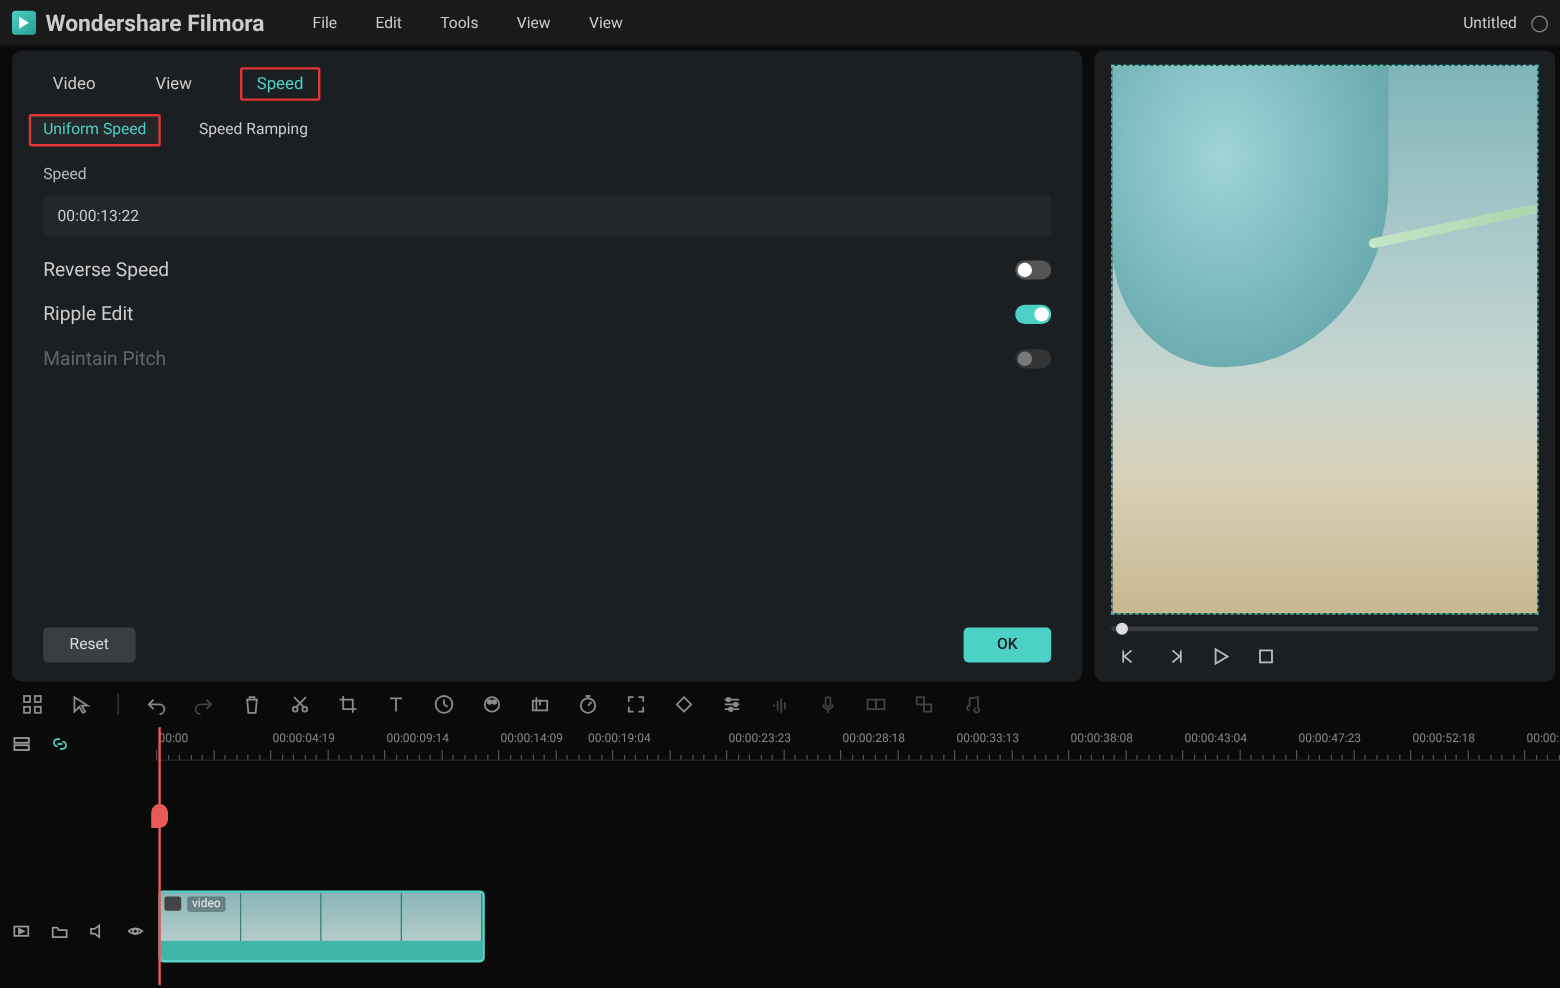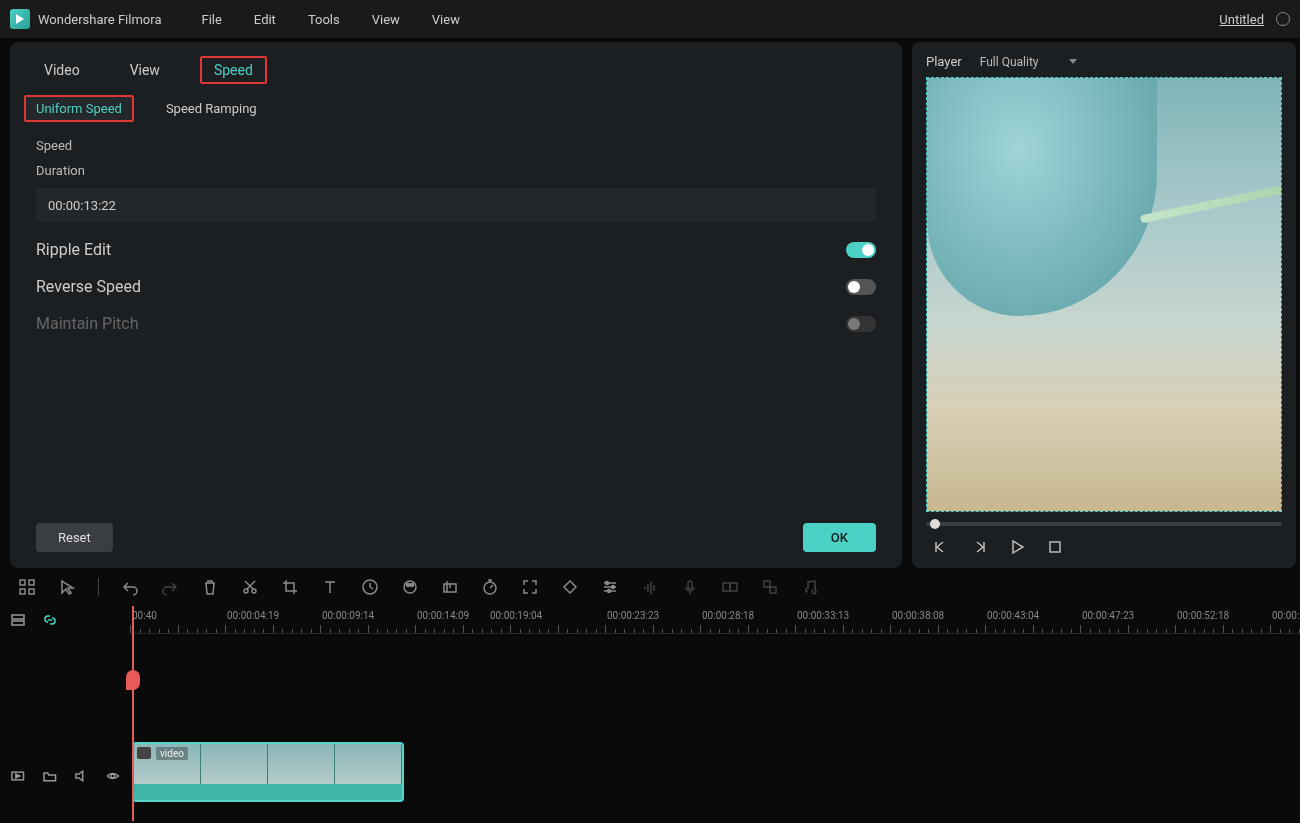--- a/index.html
+++ b/index.html
@@ -1,23 +1,23 @@
 <!DOCTYPE html>
 <html><head>
 <meta charset="utf-8">
 <style>
 * { margin: 0; padding: 0; box-sizing: border-box; font-family: -apple-system, BlinkMacSystemFont, "Segoe UI", Roboto, Arial, sans-serif; }
 body { background: #0a0a0a; color: #ccc; overflow: hidden; width: 1300px; height: 823px; }
 .titlebar { display: flex; align-items: center; height: 38px; background: #1a1a1a; padding: 0 10px; font-size: 13px; }
 .logo { width: 20px; height: 20px; background: linear-gradient(135deg, #4bd1c6, #2a9e95); border-radius: 3px; display: flex; align-items: center; justify-content: center; margin-right: 8px; }
 .logo svg { width: 14px; height: 14px; }
-.app-name { color: #ccc; margin-right: 40px; font-size: 13px; }
+.app-name { color: #ccc; margin-right: 40px; font-size: 19px; font-weight: bold; }
 .menu { display: flex; gap: 32px; }
 .menu-item { color: #ccc; cursor: pointer; font-size: 13px; }
-.titlebar-right { margin-left: auto; display: flex; align-items: flex-start; gap: 12px; text-decoration: underline; }
+.titlebar-right { margin-left: auto; display: flex; align-items: flex-end; gap: 12px; }
 .sync-icon { width: 14px; height: 14px; border: 1.5px solid #888; border-radius: 50%; position: relative; }
 .main-area { display: flex; height: 530px; gap: 10px; padding: 4px 4px 0 10px; }
 .settings-panel { width: 892px; background: #1c1f22; border-radius: 8px; display: flex; flex-direction: column; }
 .top-tabs { display: flex; gap: 30px; padding: 14px 24px 0; border-bottom: 1px solid transparent; }
 .top-tab { color: #ccc; font-size: 14px; padding: 6px 10px; cursor: pointer; }
 .top-tab.highlighted { color: #4bd1c6; border: 2.5px solid #e03636; border-radius: 2px; padding: 4px 12px; }
 .sub-tabs { display: flex; gap: 20px; padding: 10px 14px 6px; }
 .sub-tab { color: #ccc; font-size: 13px; padding: 6px 12px; cursor: pointer; }
 .sub-tab.active { color: #4bd1c6; background: #24282b; border: 2.5px solid #e03636; border-radius: 2px; padding: 4px 10px; }
 .settings-body { padding: 10px 26px 10px; flex: 1; }
@@ -110,55 +110,47 @@
       <div class="top-tab">Video</div>
       <div class="top-tab">View</div>
       <div class="top-tab highlighted">Speed</div>
     </div>
     <div class="sub-tabs">
       <div class="sub-tab active">Uniform Speed</div>
       <div class="sub-tab">Speed Ramping</div>
     </div>
     <div class="settings-body">
       <div class="field-label">Speed</div>
-      <div class="field-label">Duration</div>
       <div class="duration-box">00:00:13:22</div>
       <div class="toggle-row">
-        <div>Ripple Edit</div>
-        <div class="toggle on">
+        <div>Reverse Speed</div>
+        <div class="toggle off">
             <div class="toggle-knob"></div>
           </div>
       </div>
       <div class="toggle-row">
-        <div>Reverse Speed</div>
-        <div class="toggle off">
+        <div>Ripple Edit</div>
+        <div class="toggle on">
             <div class="toggle-knob"></div>
           </div>
       </div>
       <div class="toggle-row disabled">
         <div>Maintain Pitch</div>
         <div class="toggle off">
             <div class="toggle-knob"></div>
           </div>
       </div>
     </div>
     <div class="footer-btns">
       <button class="btn btn-reset">Reset</button>
       <button class="btn btn-ok">OK</button>
     </div>
   </div>
 
   <div class="player-panel">
-    <div class="player-header">
-      <div class="player-title">Player</div>
-      <div class="quality-drop">
-        <span>Full Quality</span>
-        <div class="chevron"></div>
-      </div>
-    </div>
     <div class="preview">
       <div class="preview-img"></div>
       <div class="preview-glove"></div>
       <div class="preview-pipette"></div>
     </div>
     <div class="scrub-bar">
       <div class="scrub-thumb"></div>
     </div>
     <div class="play-ctrls">
       <div class="pc-btn">
@@ -328,21 +320,21 @@
             <path d="M3 6 L6 6 L10 3 L10 13 L6 10 L3 10 Z"></path>
           </svg></div>
       <div class="small-icon"><svg viewBox="0 0 16 16">
             <path d="M2 8 Q8 3 14 8 Q8 13 2 8"></path>
             <circle cx="8" cy="8" r="2"></circle>
           </svg></div>
     </div>
   </div>
   <div class="tl-right">
     <div class="ruler" id="ruler">
-        <div class="ruler-tick" style="left: 2px;">00:40</div>
+        <div class="ruler-tick" style="left: 2px;">00:00</div>
         <div class="ruler-tick" style="left: 97px;">00:00:04:19</div>
         <div class="ruler-tick" style="left: 192px;">00:00:09:14</div>
         <div class="ruler-tick" style="left: 287px;">00:00:14:09</div>
         <div class="ruler-tick" style="left: 360px;">00:00:19:04</div>
         <div class="ruler-tick" style="left: 477px;">00:00:23:23</div>
         <div class="ruler-tick" style="left: 572px;">00:00:28:18</div>
         <div class="ruler-tick" style="left: 667px;">00:00:33:13</div>
         <div class="ruler-tick" style="left: 762px;">00:00:38:08</div>
         <div class="ruler-tick" style="left: 857px;">00:00:43:04</div>
         <div class="ruler-tick" style="left: 952px;">00:00:47:23</div>

